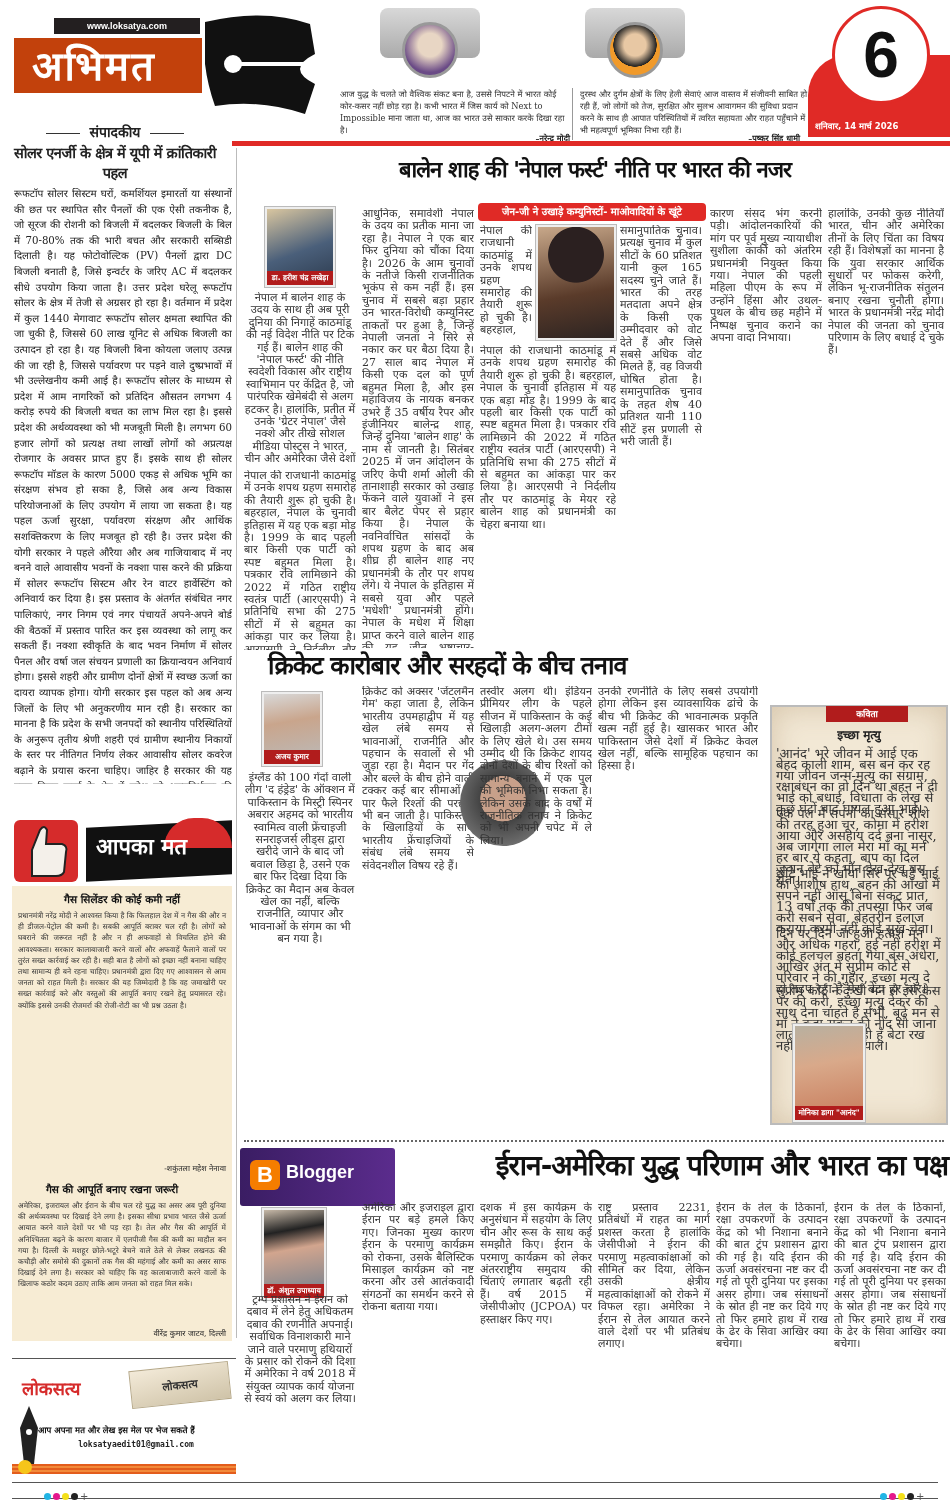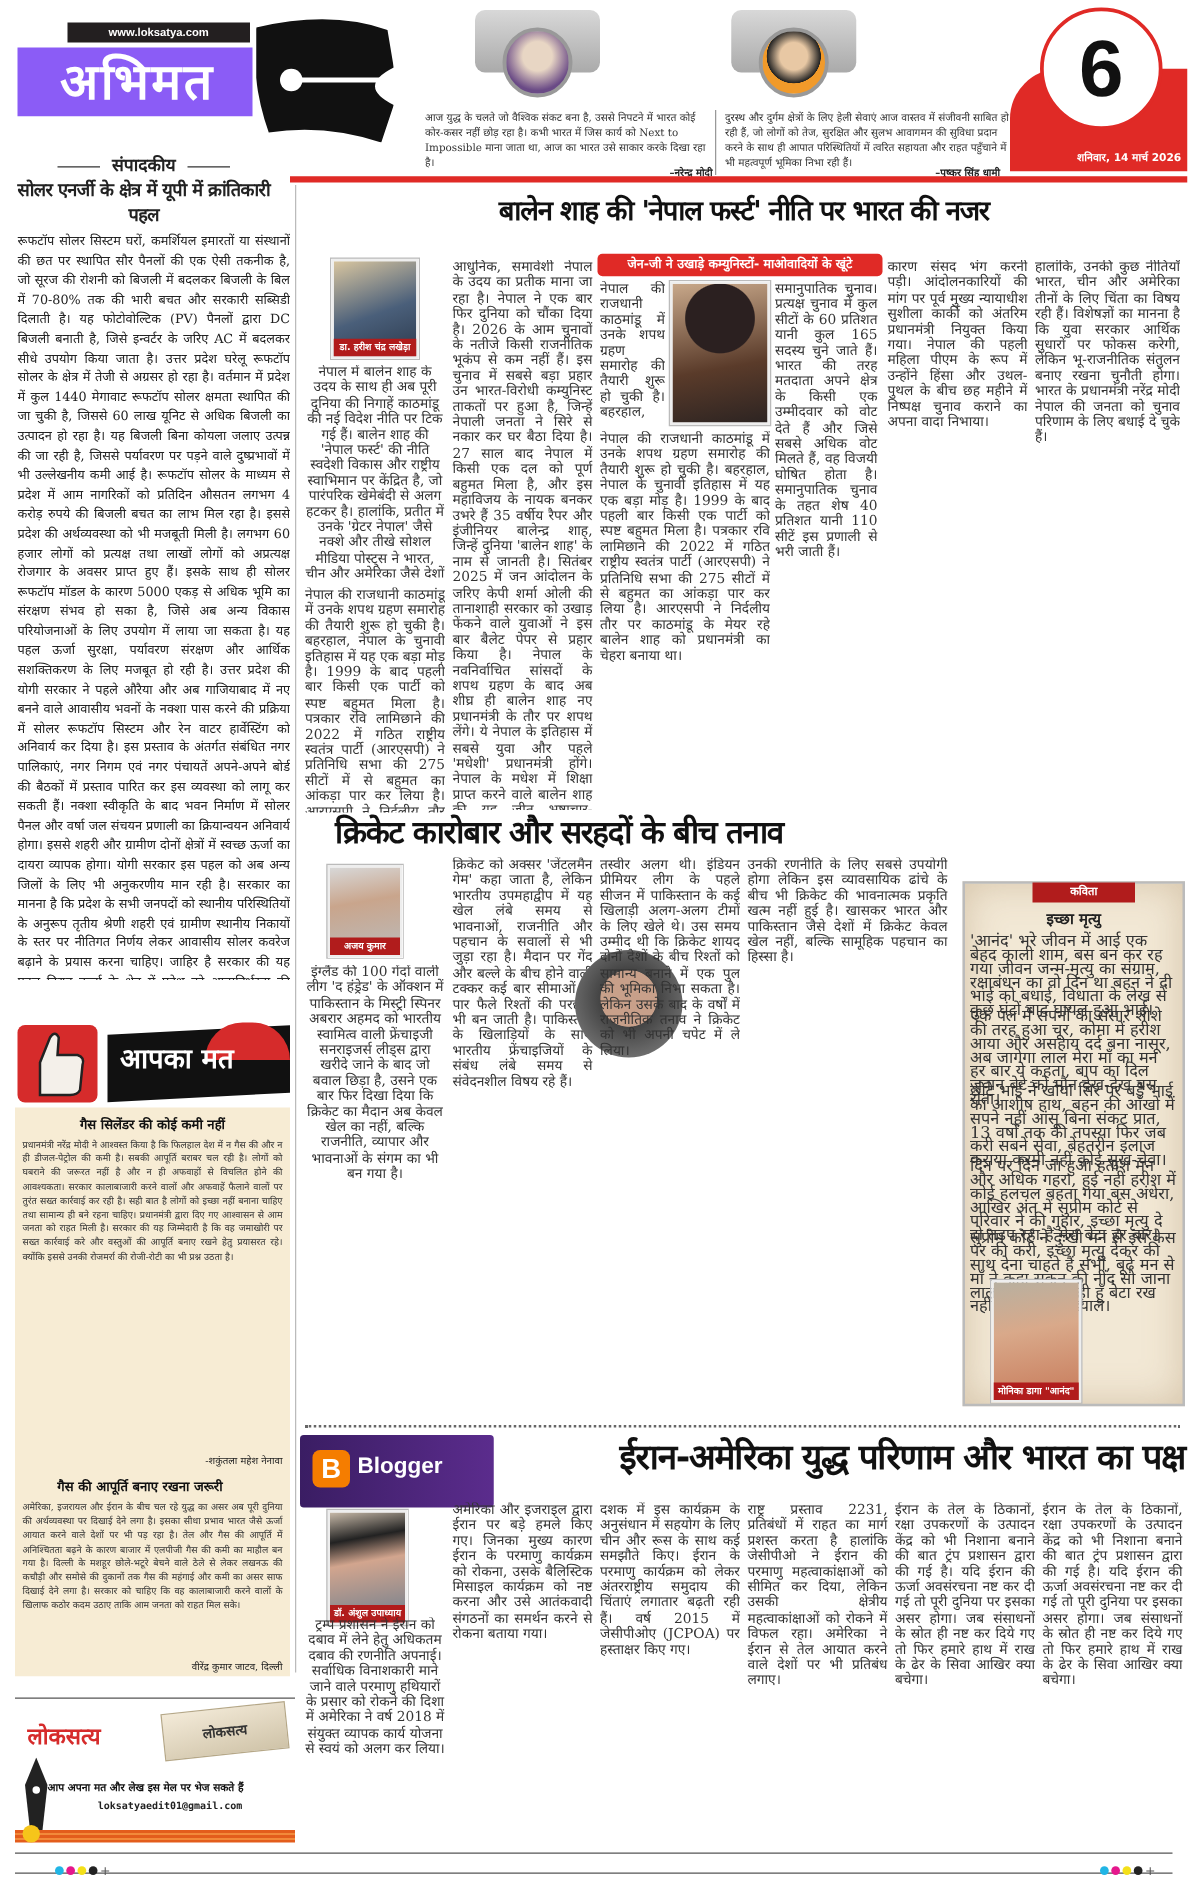--- a/index.html
+++ b/index.html
@@ -3,29 +3,29 @@
 <meta charset="utf-8">
 <style>
 *{box-sizing:border-box;margin:0;padding:0}
 body{width:950px;height:1502px;background:#fff;font-family:"DejaVu Serif",serif;color:#222;position:relative;overflow:hidden}
 .abs{position:absolute}
 .txt{font-size:11px;line-height:12.4px;text-align:justify;color:#333;overflow:hidden}
 .txtL{font-size:10.2px;line-height:15.6px;text-align:justify;color:#222;overflow:hidden}
 .hd{font-family:"DejaVu Sans",sans-serif;font-weight:bold;color:#111;white-space:nowrap;letter-spacing:-1px}
 
 #url-bar{left:54px;top:18px;width:146px;height:16px;background:#231f20;color:#fff;font:bold 9px "Liberation Sans",sans-serif;text-align:center;line-height:16px}
-#masthead{left:14px;top:38px;width:188px;height:55px;background:#8b5cf6;color:#fff;font:bold 40px "DejaVu Serif",serif;line-height:55px;padding-left:34px;letter-spacing:2px}
+#masthead{left:14px;top:38px;width:188px;height:55px;background:#c2410c;color:#fff;font:bold 40px "DejaVu Serif",serif;line-height:55px;padding-left:18px;letter-spacing:2px}
 #pen-nib{left:205px;top:14px;width:110px;height:100px}
 .quote-photo{width:100px;height:50px;border-radius:8px;background:linear-gradient(#d8d8d8,#aaa);}
 .quote-circle{width:56px;height:56px;border-radius:50%;border:3px solid #999;position:absolute;left:22px;top:14px}
 .quote-text{font-size:8.3px;line-height:12px;color:#333}
 .quote-author{font-size:8px;font-weight:bold;text-align:right;color:#222}
 #page-num-bg{left:808px;top:55px;width:142px;height:82px;background:#e02a26;border-top-left-radius:40px}
 #page-num{left:832px;top:6px;width:98px;height:98px;border-radius:50%;background:#fff;border:3px solid #e02a26;font:bold 64px "Liberation Sans",sans-serif;text-align:center;line-height:92px;color:#111}
-#date{left:815px;top:120px;width:130px;color:#fff;font:bold 8.5px "DejaVu Sans",sans-serif;text-align:right}
+#date{left:815px;top:120px;width:130px;color:#fff;font:bold 8.5px "DejaVu Sans",sans-serif;text-align:left}
 #red-rule{left:232px;top:141px;width:718px;height:5px;background:#e02a26}
 
 #editorial-label{left:0;top:122px;width:230px;text-align:center;font:bold 14px "DejaVu Sans",sans-serif}
 #editorial-label:before,#editorial-label:after{content:"";display:inline-block;width:34px;height:1px;background:#333;vertical-align:middle;margin:0 10px}
 #editorial-title{left:0;top:143px;width:230px;text-align:center;font:bold 14.5px/20px "DejaVu Sans",sans-serif;letter-spacing:-0.5px}
 #editorial-body{left:14px;top:186px;width:218px;height:598px}
 
 #nepal-headline{left:240px;top:148px;width:710px;font-size:22px;line-height:44px;text-align:center}
 .photo{background:linear-gradient(135deg,#8a6a4a,#c9a27a 40%,#4a4a4a);border:2px solid #eee;box-shadow:0 0 0 1px #bbb}
 .caption{position:absolute;left:0;right:0;bottom:0;background:#b11c1c;color:#fff;font:bold 7.5px "DejaVu Sans",sans-serif;text-align:center;line-height:14px}

